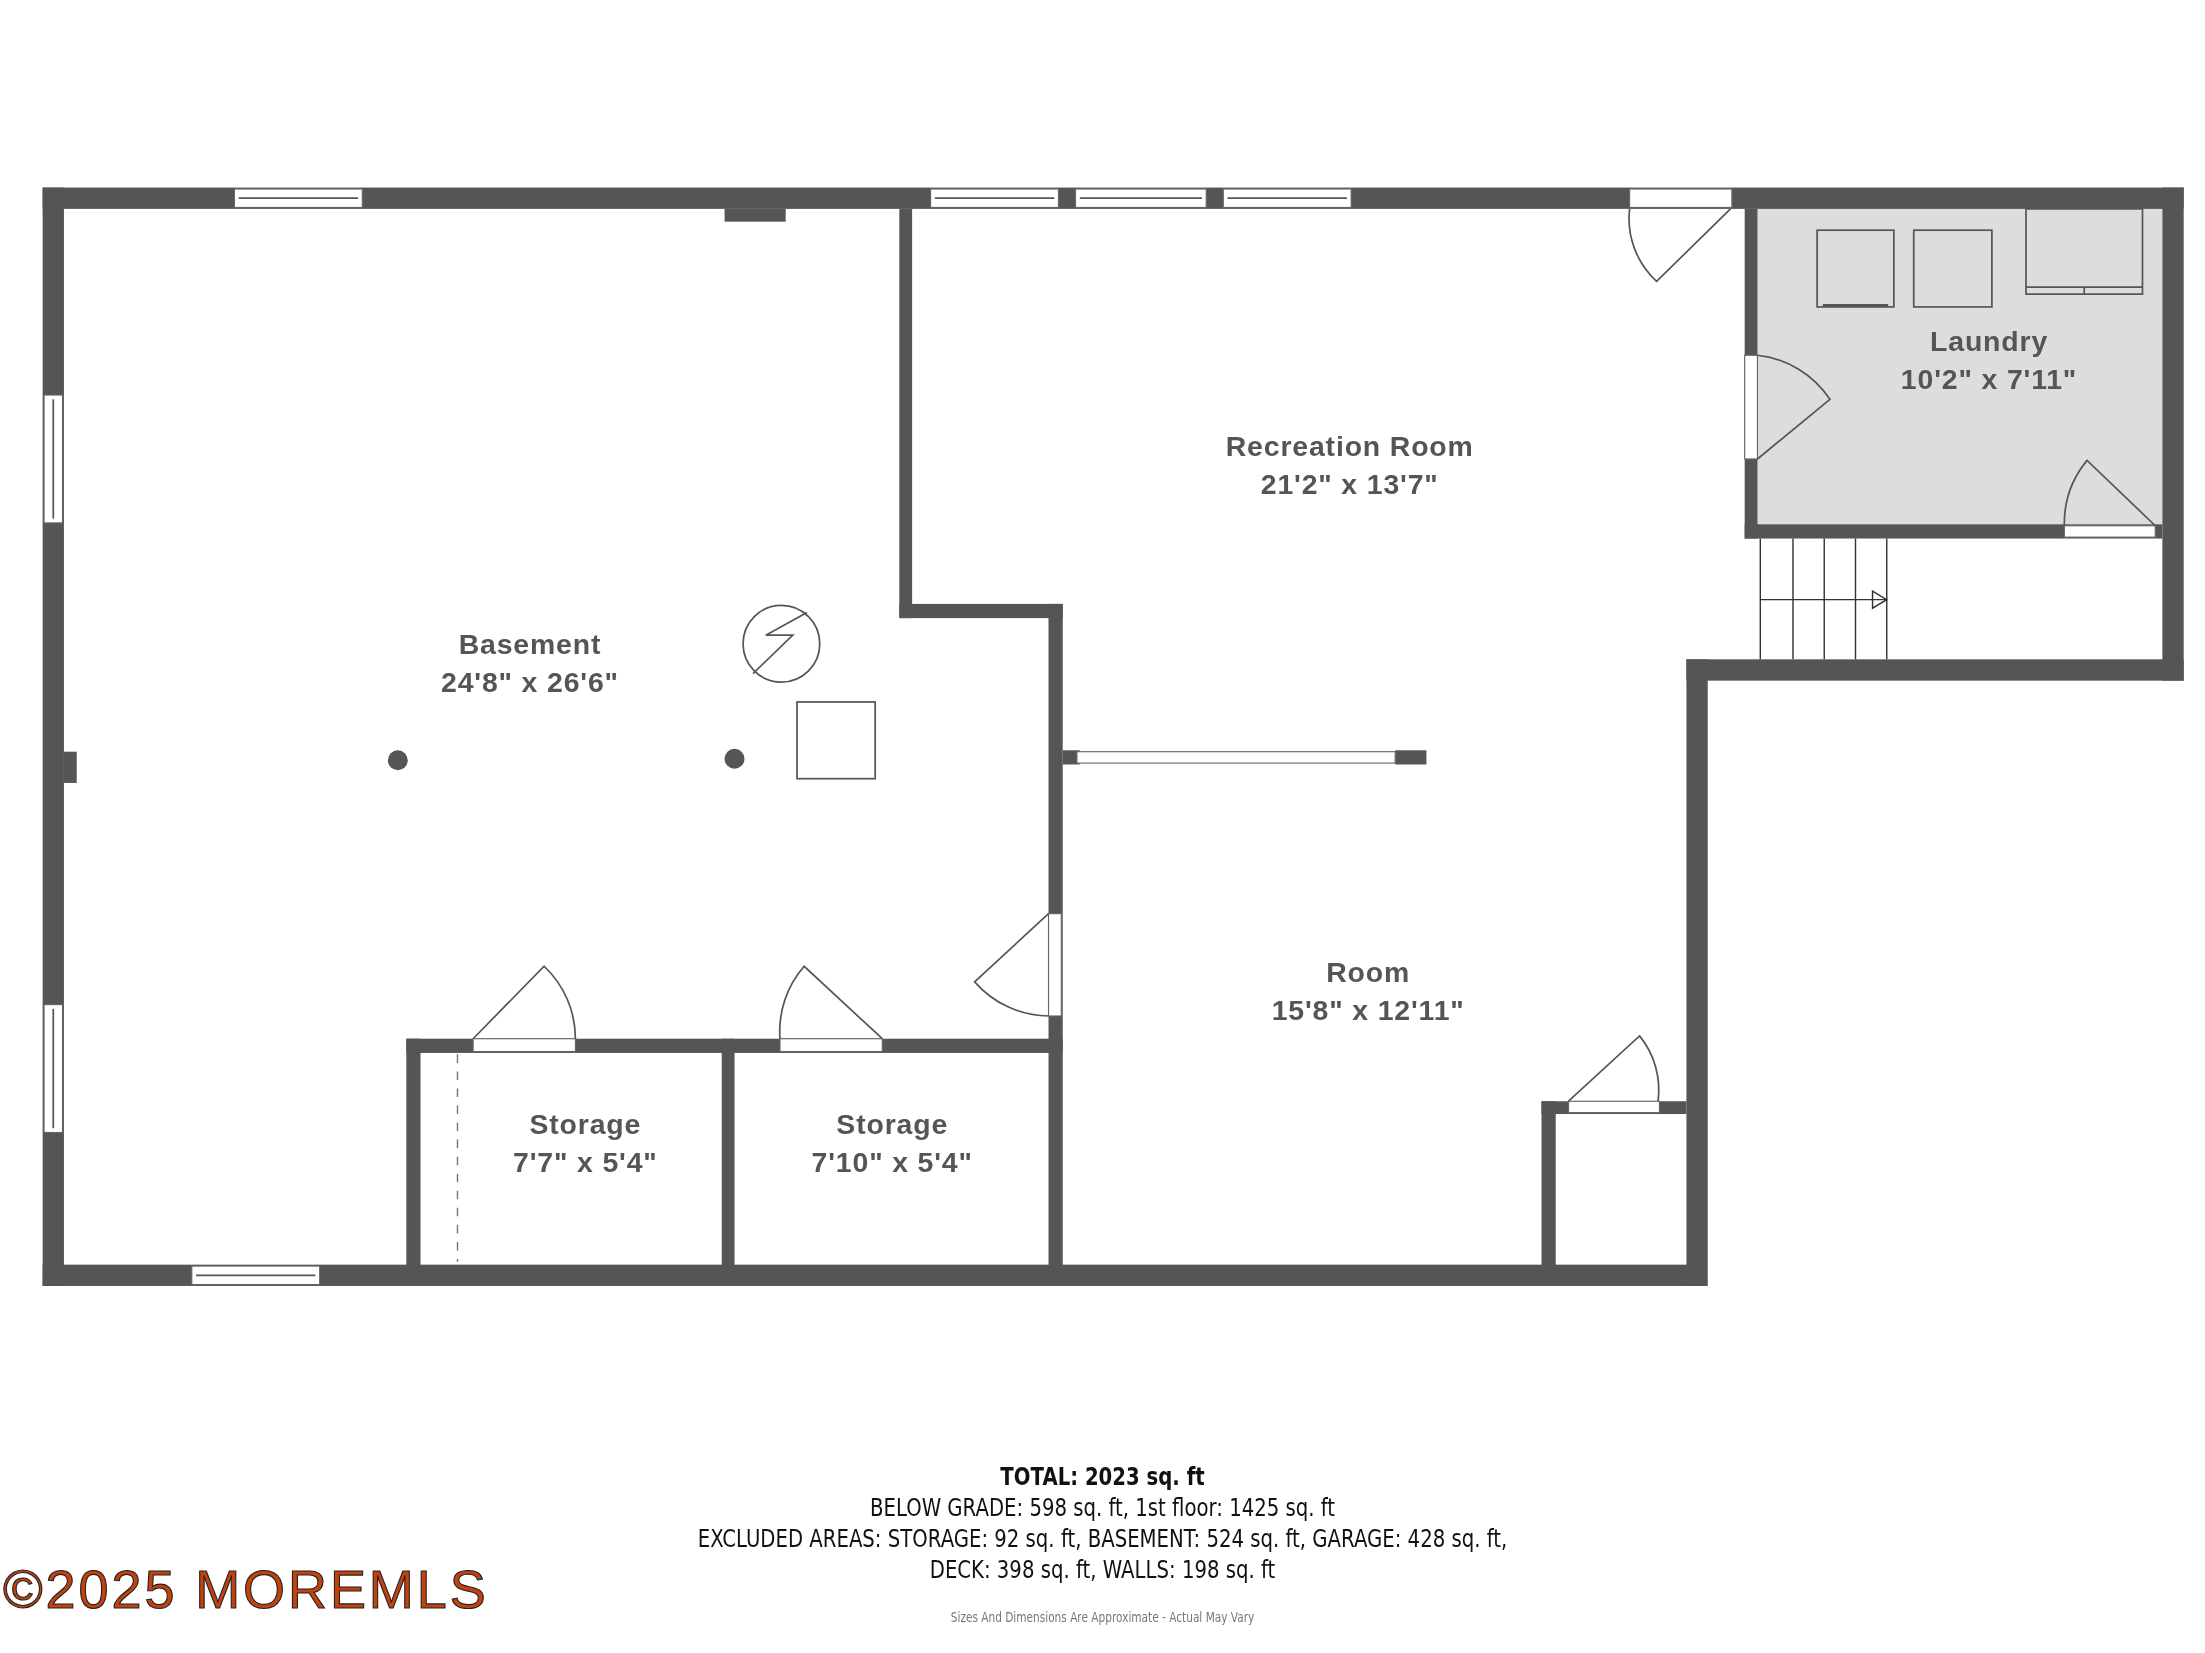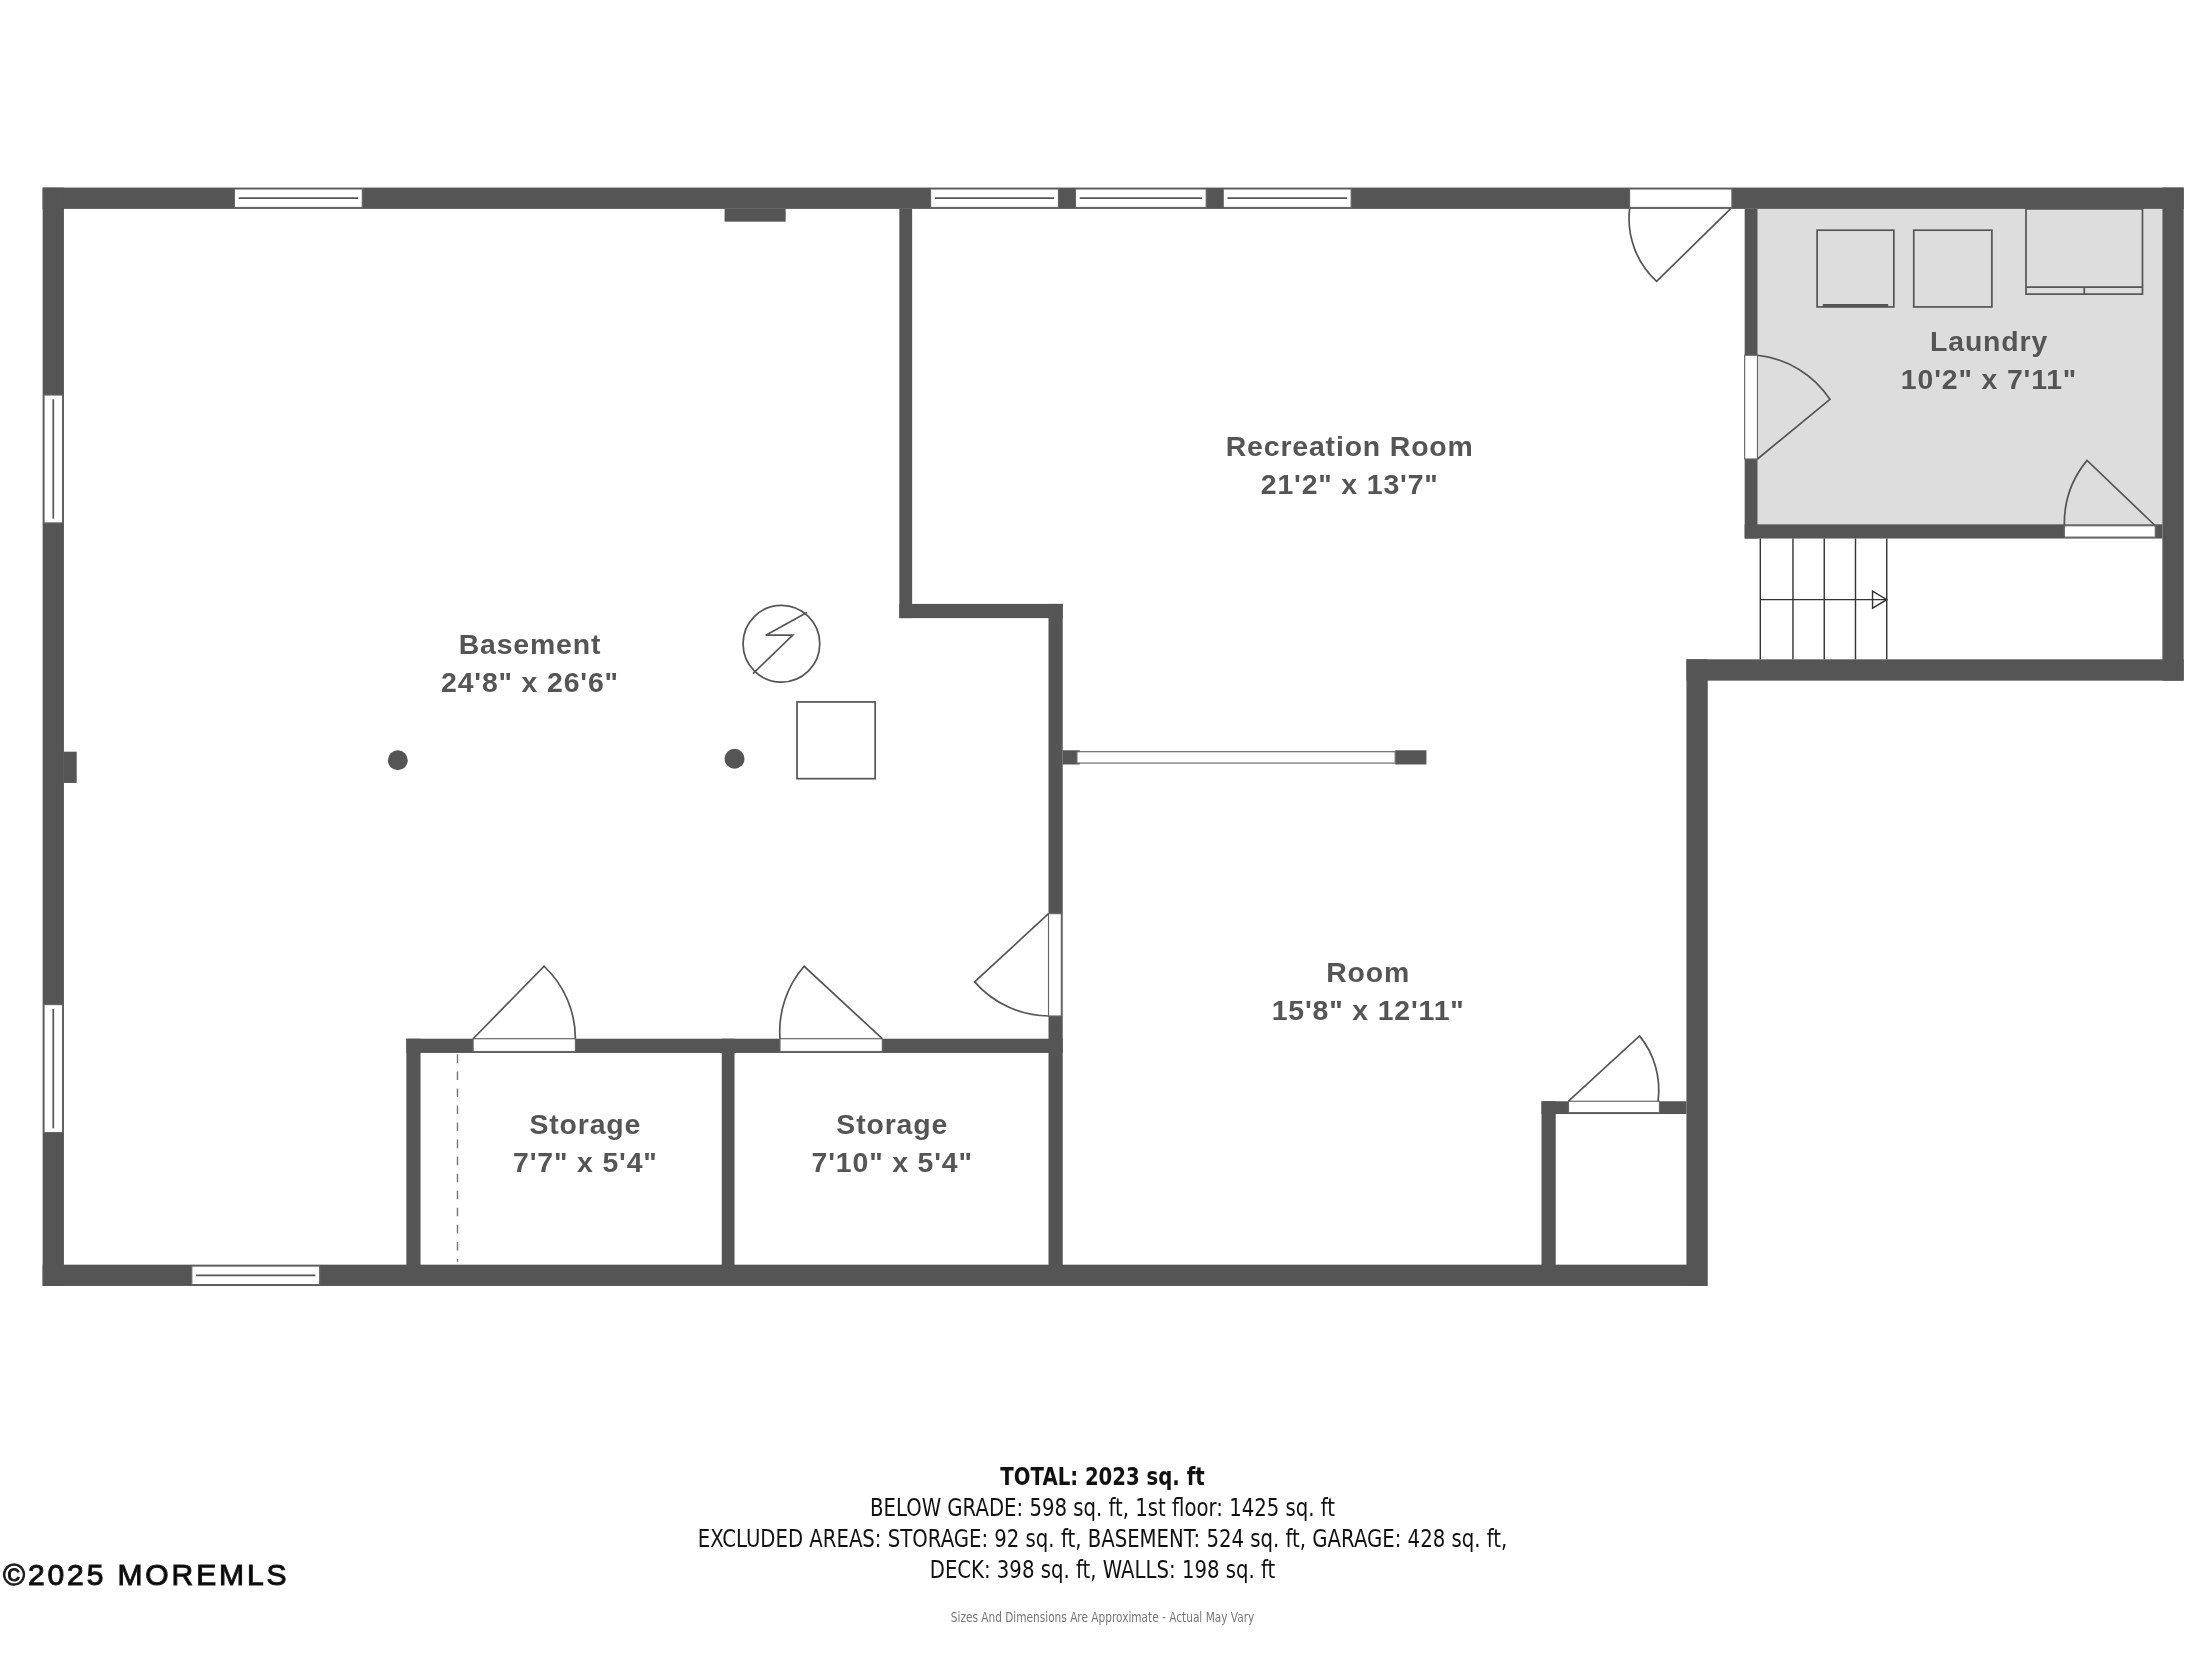--- a/index.html
+++ b/index.html
@@ -12,21 +12,21 @@
   .room-label { font-family: "Liberation Sans", sans-serif; font-weight: 700; fill: #555555; text-anchor: middle; }
   .room-name { font-size: 20px; letter-spacing: 0.6px; }
   .room-dim { font-size: 20px; letter-spacing: 0.6px; }
   .summary { position: absolute; left: 0; width: 2205px; text-align: center; font-family: "DejaVu Sans", sans-serif; color: #111111; }
   .sum-total { top: 1463px; font-size: 24px; font-weight: 700; transform: scaleX(0.82); }
   .sum-line { font-size: 24px; transform: scaleX(0.82); }
   .sum-1 { top: 1494px; }
   .sum-2 { top: 1525px; }
   .sum-3 { top: 1556px; }
   .sum-note { top: 1610px; font-size: 13.2px; color: #777777; transform: scaleX(0.8); }
-  .watermark { position: absolute; left: 2.9px; top: 1558px; font-family: "Liberation Sans", sans-serif; font-size: 30px; font-weight: 300; color: #000000; -webkit-text-stroke: 1.1px #222222; letter-spacing: 2.9px; }
+  .watermark { position: absolute; left: 2.9px; top: 1558px; font-family: "Liberation Sans", sans-serif; font-size: 54px; font-weight: 300; color: #c2410c; -webkit-text-stroke: 1.1px #222222; letter-spacing: 2.9px; }
 </style>
 </head>
 <body>
 
 <svg id="plan" viewBox="0 0 1552 1164" preserveAspectRatio="none" xmlns="http://www.w3.org/2000/svg">
 
   <rect x="1236" y="147" width="286" height="224" fill="#dddddd"></rect>
 
   <g>
     <rect class="wall" x="30" y="132" width="1507" height="15"></rect>

